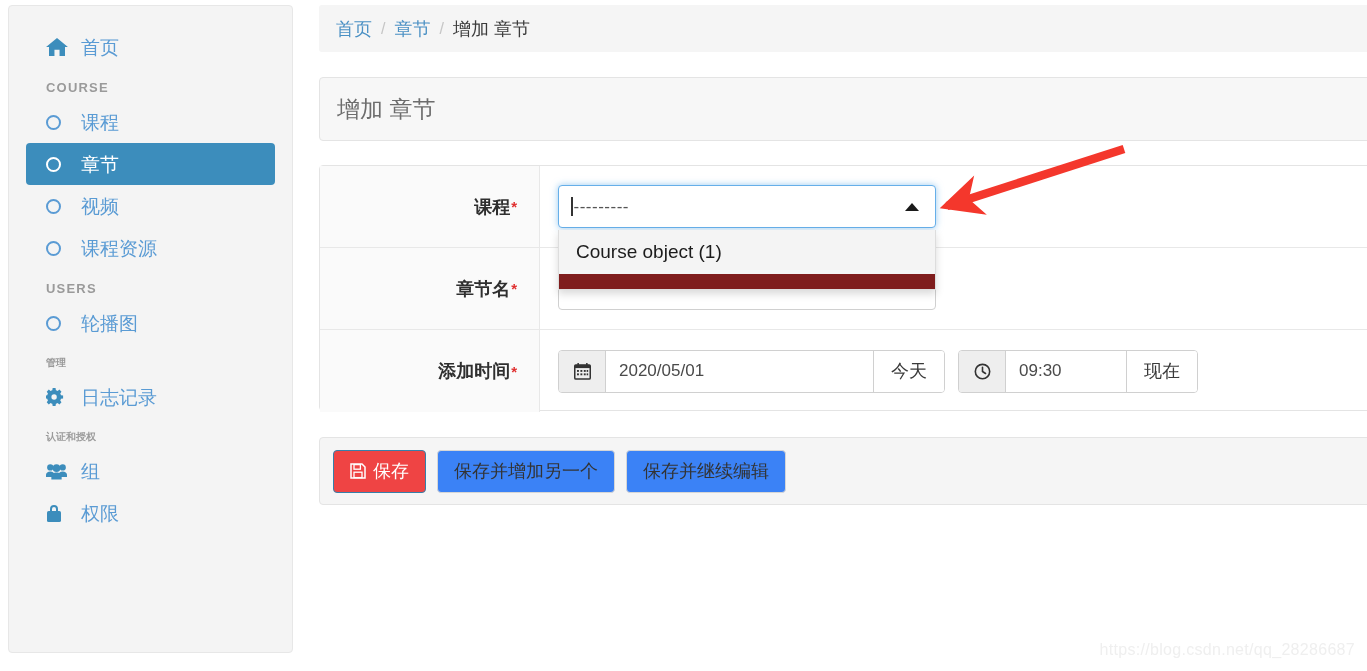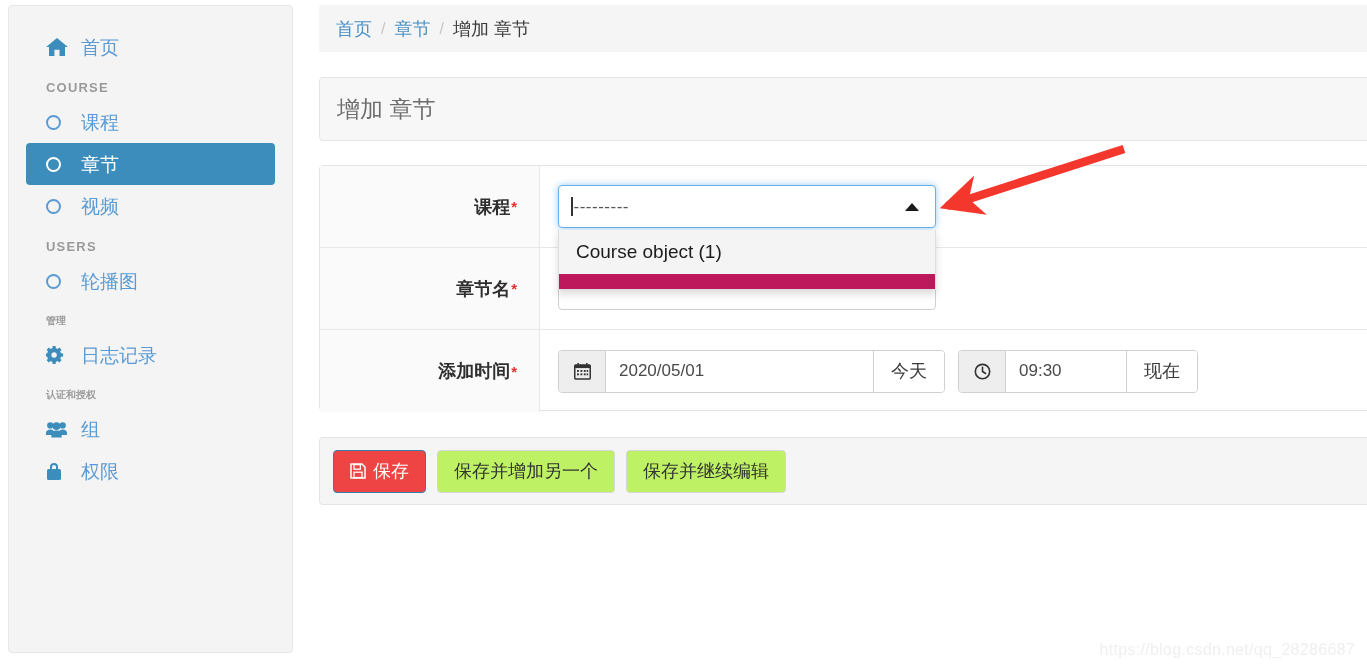--- a/index.html
+++ b/index.html
@@ -126,21 +126,21 @@
   .dashes { letter-spacing: .5px; color: #555; font-size: 17px; line-height: 1; }
   .caret-up {
     position: absolute; right: 16px; top: 50%; transform: translateY(-50%);
     width: 0; height: 0;
     border-left: 7px solid transparent; border-right: 7px solid transparent;
     border-bottom: 8px solid #1a1a1a;
   }
   .dropdown-panel {
     position: absolute; left: 0; top: 45px;
     width: 378px; height: 60px;
-    background: #be185d;
+    background: #7f1d1d;
     border: 1px solid #ddd;
     border-top: none;
     box-shadow: 0 4px 8px rgba(0,0,0,.15);
     z-index: 30;
     text-align: right;
   }
   .dropdown-item {
     height: 44px;
     display: flex; align-items: center;
     padding-left: 17px;
@@ -207,21 +207,21 @@
     height: 43px;
     display: inline-flex; align-items: center; justify-content: center;
     padding: 0 16px;
     font-size: 18px;
     border-radius: 4px;
     margin-right: 11px;
     cursor: pointer;
     white-space: nowrap;
   }
   .btn-primary { background: #ef4444; border: 1px solid #367fa9; color: #fff; }
-  .btn-default { background: #bef264; border: 1px solid #d6d6d6; color: #333; }
+  .btn-default { background: #3b82f6; border: 1px solid #d6d6d6; color: #333; }
   .btn .bico { margin-right: 7px; display: inline-flex; align-items: center; }
 
   
   .arrow-svg { position: absolute; left: 0; top: 0; width: 1367px; height: 671px; pointer-events: none; z-index: 60; }
 
   
   .watermark {
     position: absolute; right: 12px; bottom: 12px;
     font-size: 16px; color: #efefef;
     letter-spacing: .3px;
@@ -260,20 +260,26 @@
       <span class="nav-label">章节</span>
     </div>
 
     <div class="nav-item">
       <span class="ico">
           <span class="circ"></span>
         </span>
       <span class="nav-label">视频</span>
     </div>
 
+    <div class="nav-item">
+      <span class="ico">
+          <span class="circ"></span>
+        </span>
+      <span class="nav-label">课程资源</span>
+    </div>
 
     <div class="nav-header">USERS</div>
 
 
 
     <div class="nav-item">
       <span class="ico">
           <span class="circ"></span>
         </span>
       <span class="nav-label">轮播图</span>

